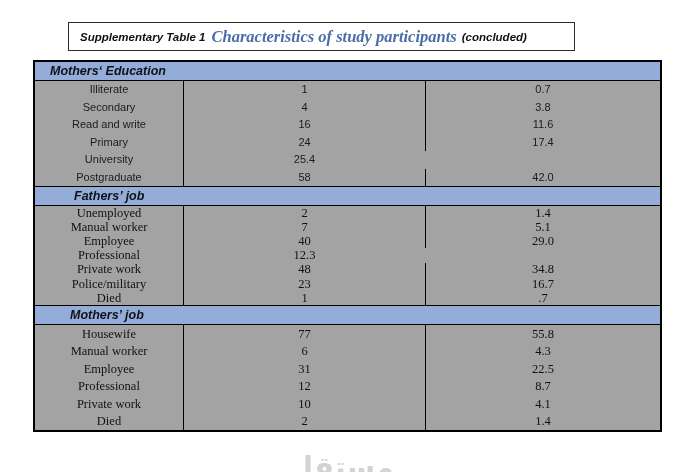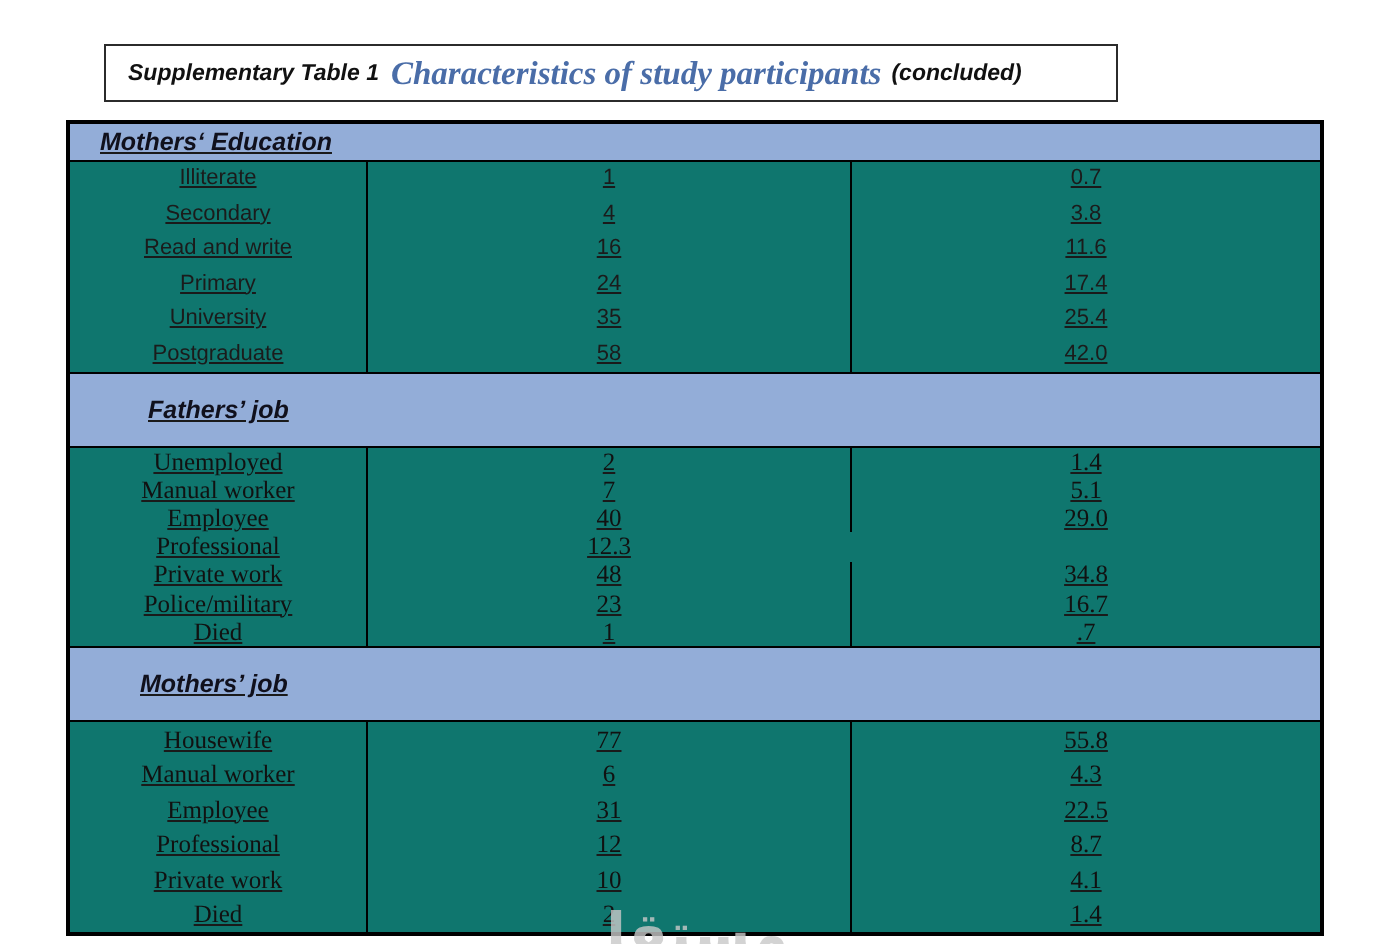--- a/index.html
+++ b/index.html
@@ -3,44 +3,44 @@
 <meta charset="utf-8">
 <style>
   * { margin:0; padding:0; box-sizing:border-box; }
   html,body { background:#ffffff; }
   .page {
     position:relative; width:688px; height:472px; background:#ffffff;
     overflow:hidden; font-family:"Liberation Sans", sans-serif; color:#1a1a1a;
   }
   
   .title-box {
-    position:absolute; left:52px; top:22px; width:507px; height:29px;
+    position:absolute; left:68px; top:22px; width:507px; height:29px;
     border:1.5px solid #2b2b2b; background:#fff;
     display:flex; align-items:center; padding-left:11px; white-space:nowrap;
   }
   .t-prefix, .t-suffix {
     font-family:"Liberation Sans", sans-serif;
     font-weight:bold; font-style:italic; font-size:11.5px; color:#111;
   }
   .t-main {
     font-family:"Liberation Serif", serif;
     font-style:italic; font-weight:bold; font-size:16.5px;
     color:var(--title-blue,#4a6da8);
     text-underline-offset:2px;
     margin:0 5px 0 6px;
   }
   
   .table {
     position:absolute; left:33px; top:60px; width:629px;
-    border:2px solid #000; background:#0f766e;text-decoration:underline;
+    border:2px solid #000; background:#a3a3a3;
   }
   .band {
     background:var(--band-bg,#93add8);
     border-top:1.5px solid #000; border-bottom:1.5px solid #000;
-    height:38px; display:flex; align-items:center;
+    height:20px; display:flex; align-items:center;
     font-family:"Liberation Sans", sans-serif;
     font-weight:bold; font-style:italic; font-size:12.5px; color:#10101c;
   }
   .table > .band:first-child { border-top:none; height:19px; }
   .band.band-1 { padding-left:15px; }
   .band.band-2 { padding-left:39px; }
   .band.band-3 { padding-left:35px; }
   .sec { display:flex; flex-direction:column; }
   .sec-1 { height:105px; }
   .sec-2 { height:99px; }
@@ -100,21 +100,20 @@
         <div class="cell">16</div>
         <div class="cell">11.6</div>
       </div>
       <div class="row">
         <div class="cell">Primary</div>
         <div class="cell">24</div>
         <div class="cell">17.4</div>
       </div>
       <div class="row">
         <div class="cell">University</div>
-        <div class="cell">35</div>
         <div class="cell">25.4</div>
       </div>
       <div class="row">
         <div class="cell">Postgraduate</div>
         <div class="cell">58</div>
         <div class="cell">42.0</div>
       </div>
     </div>
 
     <div class="band band-2">

